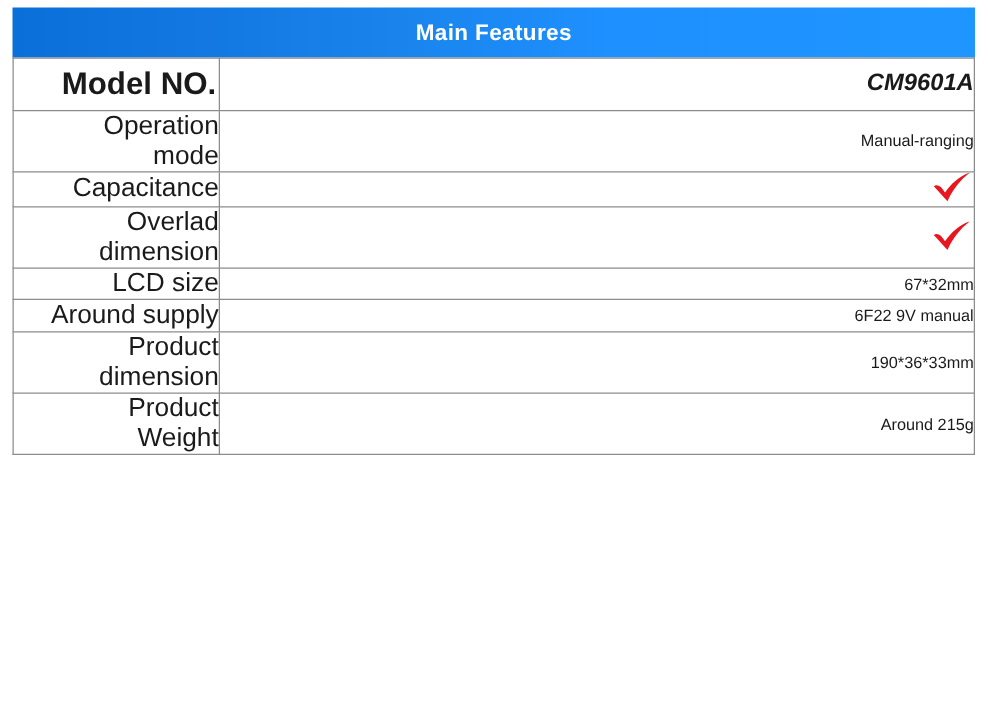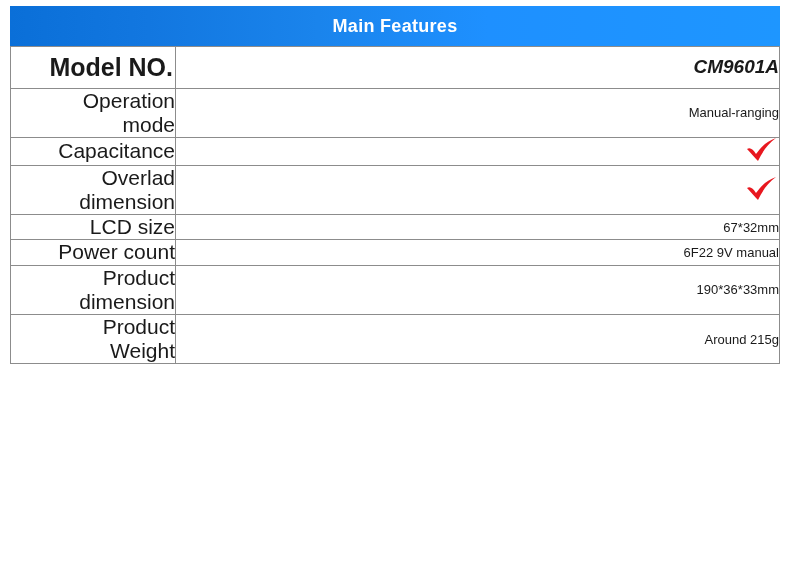--- a/index.html
+++ b/index.html
@@ -137,21 +137,21 @@
         </td>
       </tr>
 
 
       <tr>
         <td class="label">LCD size</td>
         <td class="value">67*32mm</td>
       </tr>
 
       <tr>
-        <td class="label">Power count</td>
+        <td class="label">Around supply</td>
         <td class="value">6F22 9V manual</td>
       </tr>
 
       <tr>
         <td class="label">
           <span class="two-line">Product</span>
           <span class="two-line">dimension</span>
         </td>
         <td class="value">190*36*33mm</td>
       </tr>

